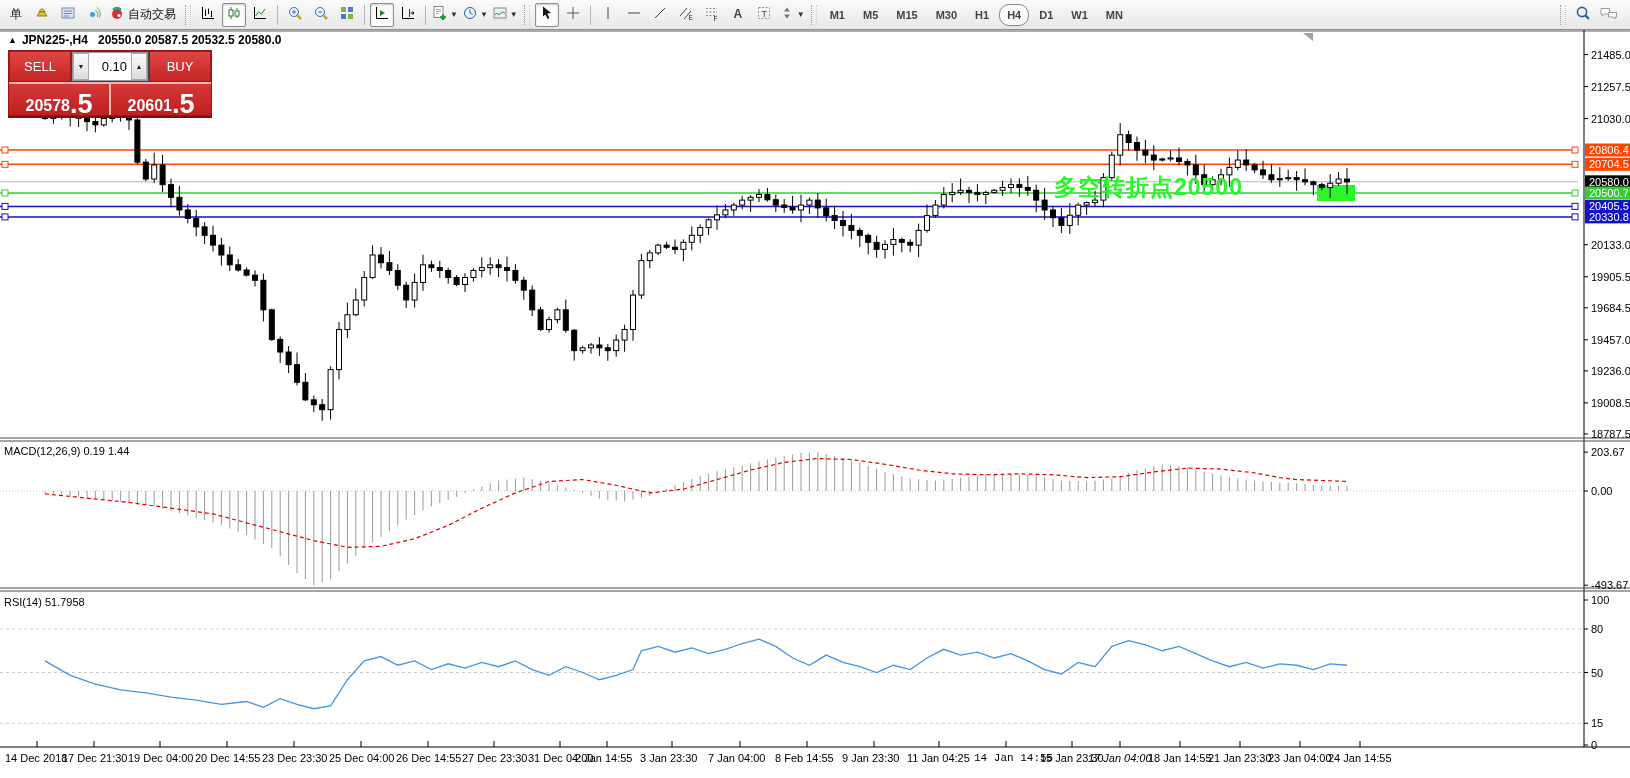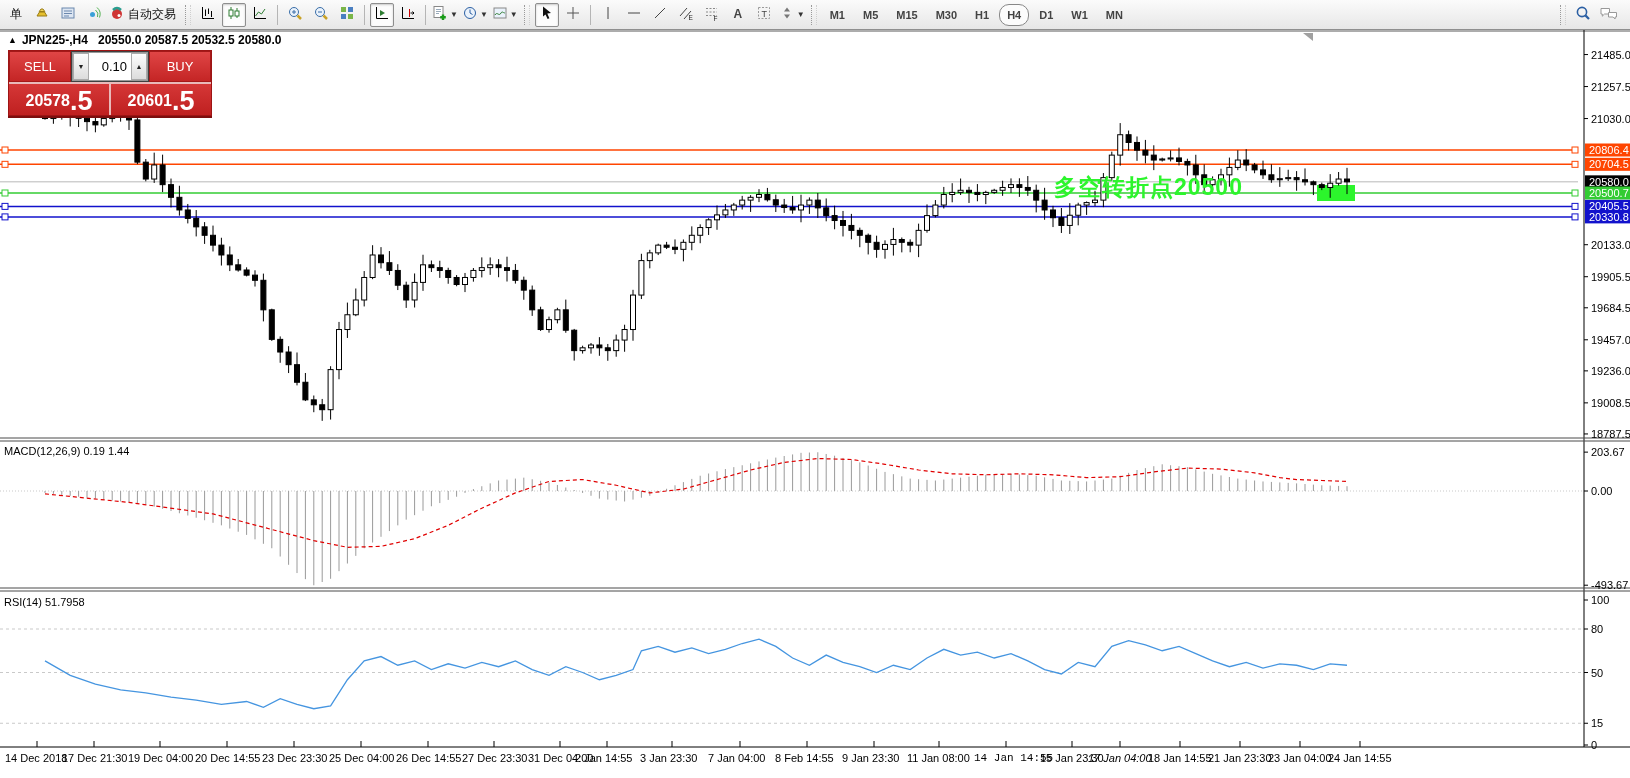--- a/index.html
+++ b/index.html
@@ -30,21 +30,21 @@
   .panel{left:8px;top:20px;width:204px;background:#404040;border:1px solid #9d1414;box-sizing:border-box;
          box-shadow:0 2px 0 #7d0e0e;}
   .prow1{display:flex;height:31px;}
   .pbtn{flex:0 0 62px;background:linear-gradient(#e04545,#c42525);color:#fff;font-size:13px;
         display:flex;align-items:center;justify-content:center;border:1px solid #a51818;box-sizing:border-box;}
   .vol{flex:1;display:flex;background:#fff;border:1px solid #999;box-sizing:border-box;margin:1px;}
   .volbtn{width:16px;background:linear-gradient(#fdfdfd,#dcdcdc);border:1px solid #aaa;box-sizing:border-box;
           font-size:7px;color:#222;display:flex;align-items:center;justify-content:center;}
   .volval{flex:1;font-size:13px;color:#000;display:flex;align-items:center;justify-content:flex-end;padding-right:4px;background:#fff;}
   .prow2{display:flex;height:31px;border-top:2px solid #e9b9b9;}
-  .pcell{flex:1;background:linear-gradient(#d53737,#bf2020);color:#fff;display:flex;align-items:center;justify-content:center;padding-top:2px;}
+  .pcell{flex:1;background:linear-gradient(#d53737,#bf2020);color:#fff;display:flex;align-items:flex-end;justify-content:center;padding-top:2px;}
   .pcell + .pcell{border-left:2px solid #e9b9b9;}
   .pmain{font-size:16px;font-weight:bold;}
   .pfrac{font-size:27px;font-weight:bold;line-height:22px;}
   .ind-label{font-size:11px;color:#000;white-space:nowrap;}
   .annot{font-size:23px;font-weight:bold;letter-spacing:1px;white-space:nowrap;}
   .time-label{position:absolute;top:0;font-size:11px;color:#000;white-space:nowrap;}
   .hotspot{position:absolute;background:transparent;}
 </style>
 </head>
 <body>
@@ -909,21 +909,21 @@
       <span class="time-label" style="left: 262px;">23 Dec 23:30</span>
       <span class="time-label" style="left: 329px;">25 Dec 04:00</span>
       <span class="time-label" style="left: 396px;">26 Dec 14:55</span>
       <span class="time-label" style="left: 462px;">27 Dec 23:30</span>
       <span class="time-label" style="left: 528px;">31 Dec 04:00</span>
       <span class="time-label" style="left: 575px;">2 Jan 14:55</span>
       <span class="time-label" style="left: 640px;">3 Jan 23:30</span>
       <span class="time-label" style="left: 708px;">7 Jan 04:00</span>
       <span class="time-label" style="left: 775px;">8 Feb 14:55</span>
       <span class="time-label" style="left: 842px;">9 Jan 23:30</span>
-      <span class="time-label" style="left: 907px;">11 Jan 08:00</span>
+      <span class="time-label" style="left: 907px;">11 Jan 04:25</span>
       <span class="time-label" style="left: 974px; font-family: Liberation Mono, monospace;">14 Jan 14:55</span>
       <span class="time-label" style="left: 1040px;">15 Jan 23:30</span>
       <span class="time-label" style="left: 1088px; font-style: italic;">17 Jan 04:00</span>
       <span class="time-label" style="left: 1148px;">18 Jan 14:55</span>
       <span class="time-label" style="left: 1208px;">21 Jan 23:30</span>
       <span class="time-label" style="left: 1268px;">23 Jan 04:00</span>
       <span class="time-label" style="left: 1328px;">24 Jan 14:55</span>
     </div>
 </div>
 

